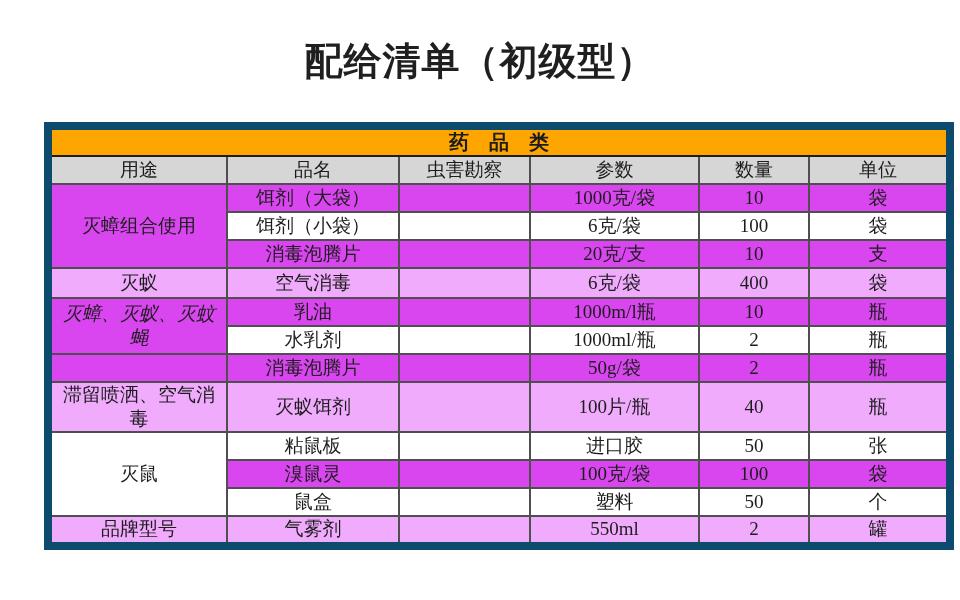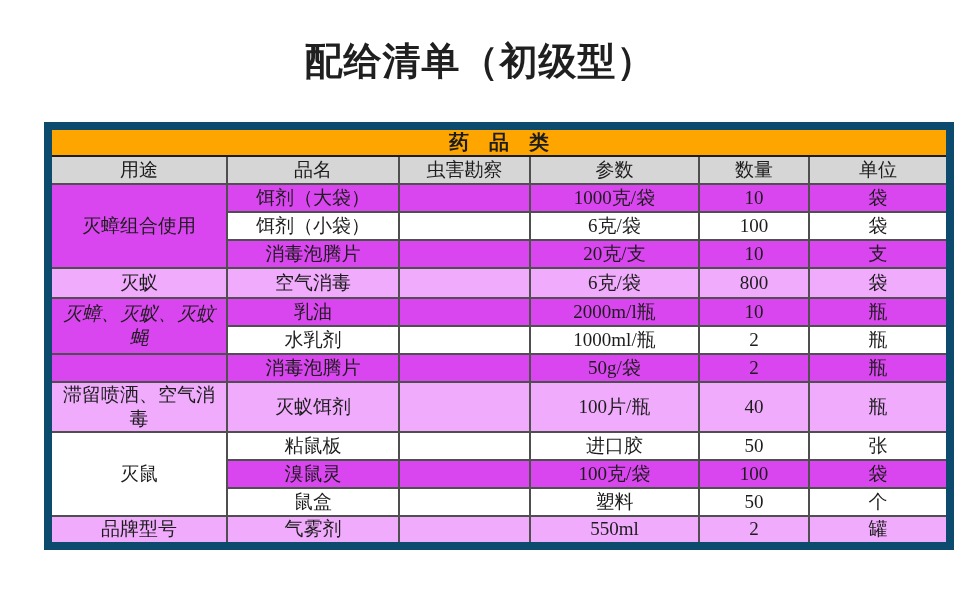--- a/index.html
+++ b/index.html
@@ -117,28 +117,28 @@
         <td></td>
         <td>20克/支</td>
         <td>10</td>
         <td>支</td>
       </tr>
       <tr class="dk h30">
         <td>灭蚁</td>
         <td>空气消毒</td>
         <td></td>
         <td>6克/袋</td>
-        <td>800</td>
+        <td>400</td>
         <td>袋</td>
       </tr>
       <tr class="lg">
         <td rowspan="2" class="cell-lg align-left">灭蟑、灭蚁、灭蚊蝇</td>
         <td>乳油</td>
         <td></td>
-        <td>2000m/l瓶</td>
+        <td>1000m/l瓶</td>
         <td>10</td>
         <td>瓶</td>
       </tr>
       <tr class="wh">
         <td>水乳剂</td>
         <td></td>
         <td>1000ml/瓶</td>
         <td>2</td>
         <td>瓶</td>
       </tr>

